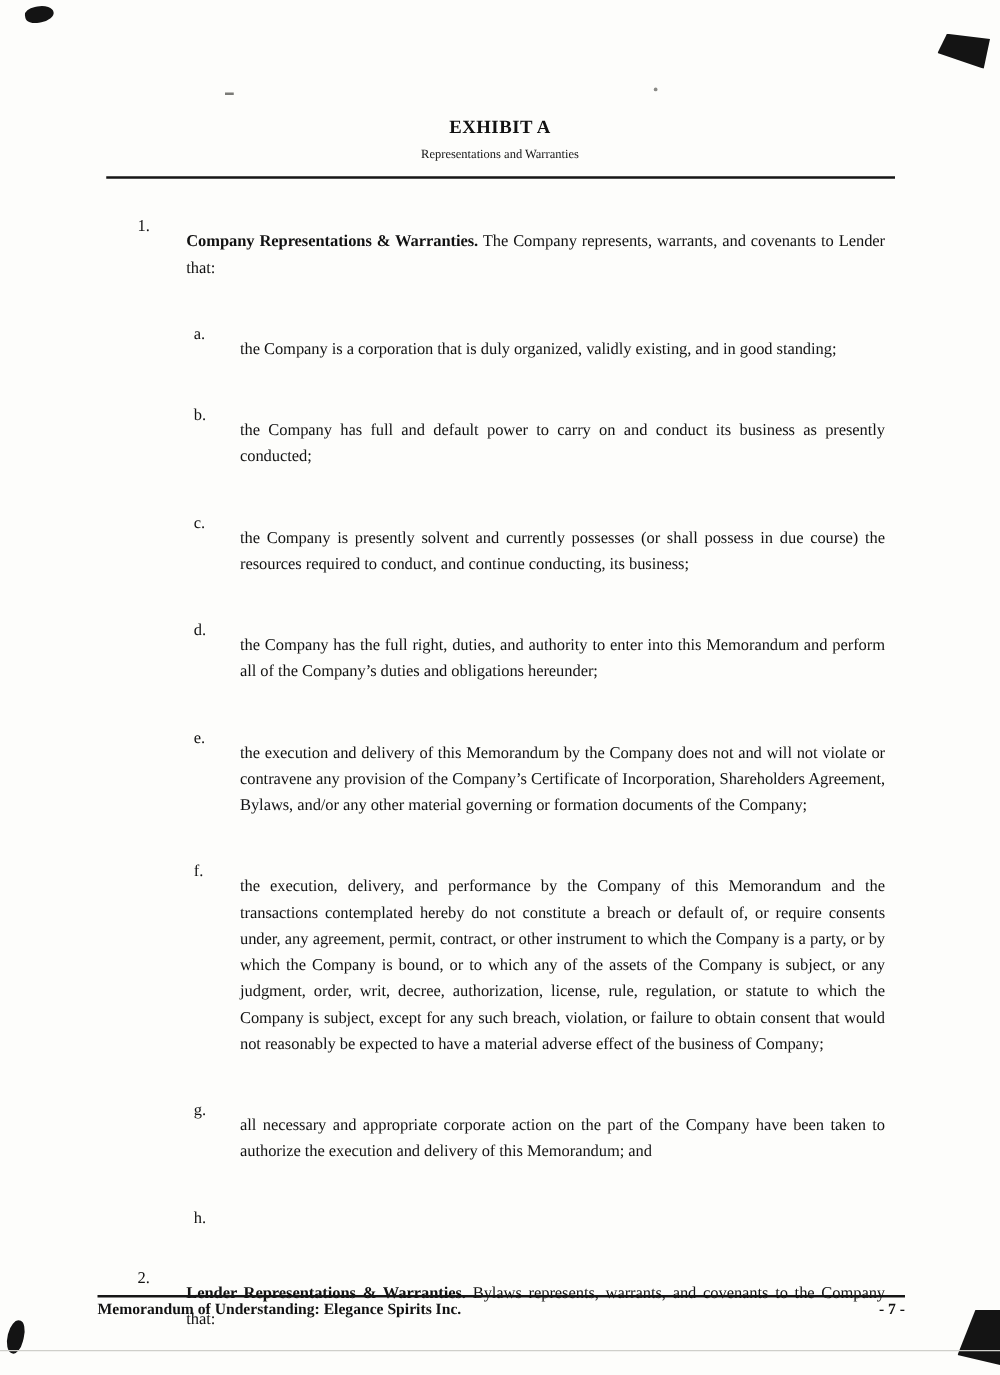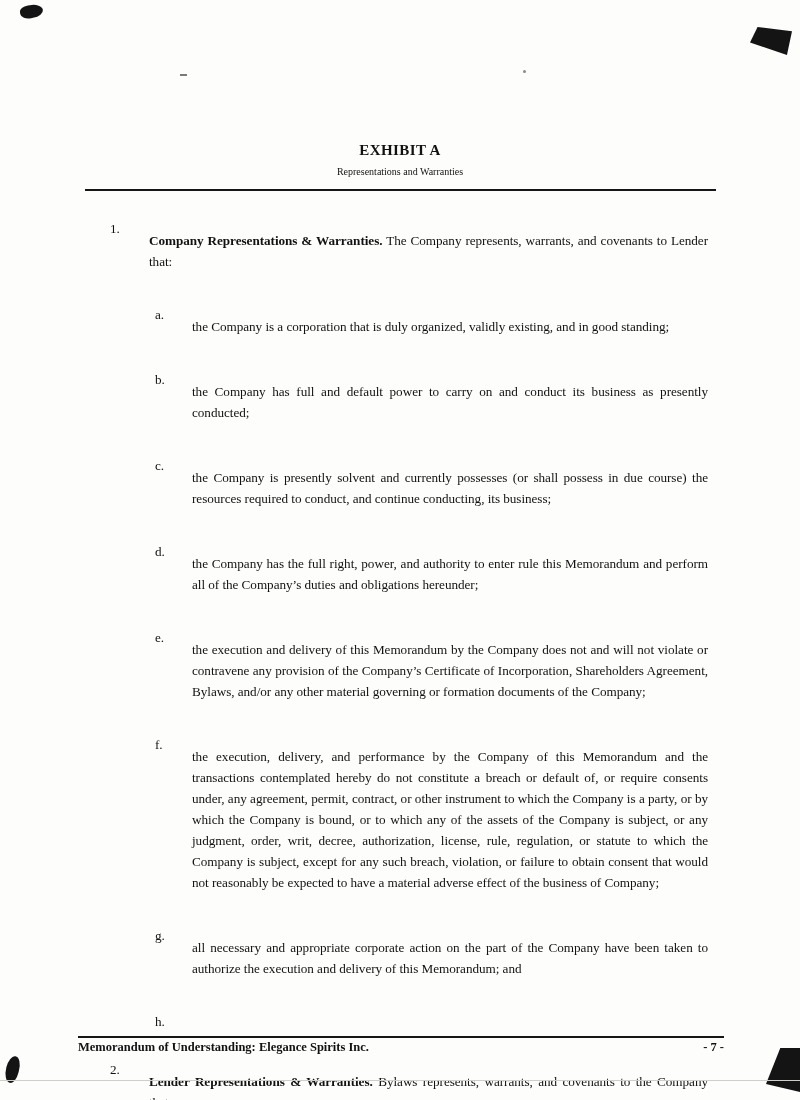--- a/index.html
+++ b/index.html
@@ -11,21 +11,21 @@
     color: #121212;
   }
   .page {
     position: relative;
     width: 800px; height: 1100px;
     background: #fdfdfb;
     overflow: hidden;
   }
 
   
-  .doc-header { padding-top: 92px; text-align: center; margin-top: 48px; }
+  .doc-header { padding-top: 92px; text-align: center; }
   .doc-title {
     font-size: 15px; font-weight: bold; letter-spacing: 0.4px;
     line-height: 20px;
   }
   .doc-subtitle { font-size: 10px; line-height: 20px; margin-top: 2px; }
   .header-rule {
     margin: 7px 84px 0 85px;
     border-top: 2px solid #161616;
     height: 0;
   }
@@ -124,21 +124,21 @@
       <div class="item">
         <span class="item-letter">b.</span>
         <p class="item-text">the Company has full and default power to carry on and conduct its business as presently conducted;</p>
       </div>
       <div class="item">
         <span class="item-letter">c.</span>
         <p class="item-text">the Company is presently solvent and currently possesses (or shall possess in due course) the resources required to conduct, and continue conducting, its business;</p>
       </div>
       <div class="item">
         <span class="item-letter">d.</span>
-        <p class="item-text">the Company has the full right, power, and authority to enter rule this Memorandum and perform all of the Company’s duties and obligations hereunder;</p>
+        <p class="item-text">the Company has the full right, duties, and authority to enter into this Memorandum and perform all of the Company’s duties and obligations hereunder;</p>
       </div>
       <div class="item">
         <span class="item-letter">e.</span>
         <p class="item-text">the execution and delivery of this Memorandum by the Company does not and will not violate or contravene any provision of the Company’s Certificate of Incorporation, Shareholders Agreement, Bylaws, and/or any other material governing or formation documents of the Company;</p>
       </div>
       <div class="item">
         <span class="item-letter">f.</span>
         <p class="item-text">the execution, delivery, and performance by the Company of this Memorandum and the transactions contemplated hereby do not constitute a breach or default of, or require consents under, any agreement, permit, contract, or other instrument to which the Company is a party, or by which the Company is bound, or to which any of the assets of the Company is subject, or any judgment, order, writ, decree, authorization, license, rule, regulation, or statute to which the Company is subject, except for any such breach, violation, or failure to obtain consent that would not reasonably be expected to have a material adverse effect of the business of Company;</p>
       </div>
       <div class="item">

